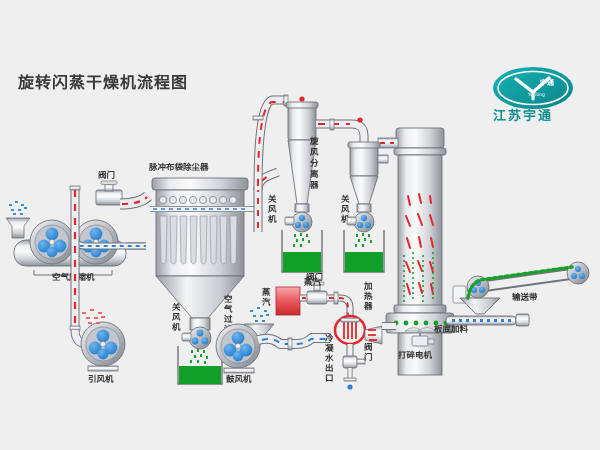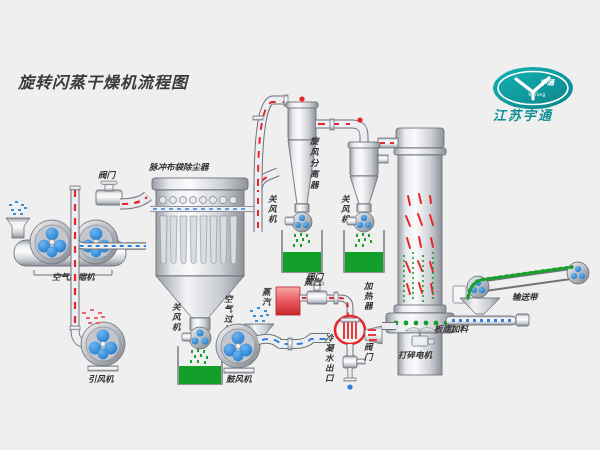--- a/index.html
+++ b/index.html
@@ -3,21 +3,21 @@
 <meta charset="utf-8">
 <title>旋转闪蒸干燥机流程图</title>
 <style>
   html,body{margin:0;padding:0;}
   body{
     width:600px;height:450px;overflow:hidden;
     background:#efefef;
     font-family:"DejaVu Sans","Liberation Sans",sans-serif;
     position:relative;
   }
-  #stage{position:absolute;inset:0;width:600px;height:402px;font-style:italic;}
+  #stage{position:absolute;inset:0;width:600px;height:402px;}
   #stage svg{display:block;width:600px;height:450px;}
 
   .lbl{
     font-family:"DejaVu Sans","Liberation Sans",sans-serif;
     font-size:8.5px;fill:#333;font-weight:bold;
   }
   .lbl-title{
     font-family:"DejaVu Sans","Liberation Sans",sans-serif;
     font-size:16px;fill:#3a3a3a;font-weight:bold;letter-spacing:1px;
   }

